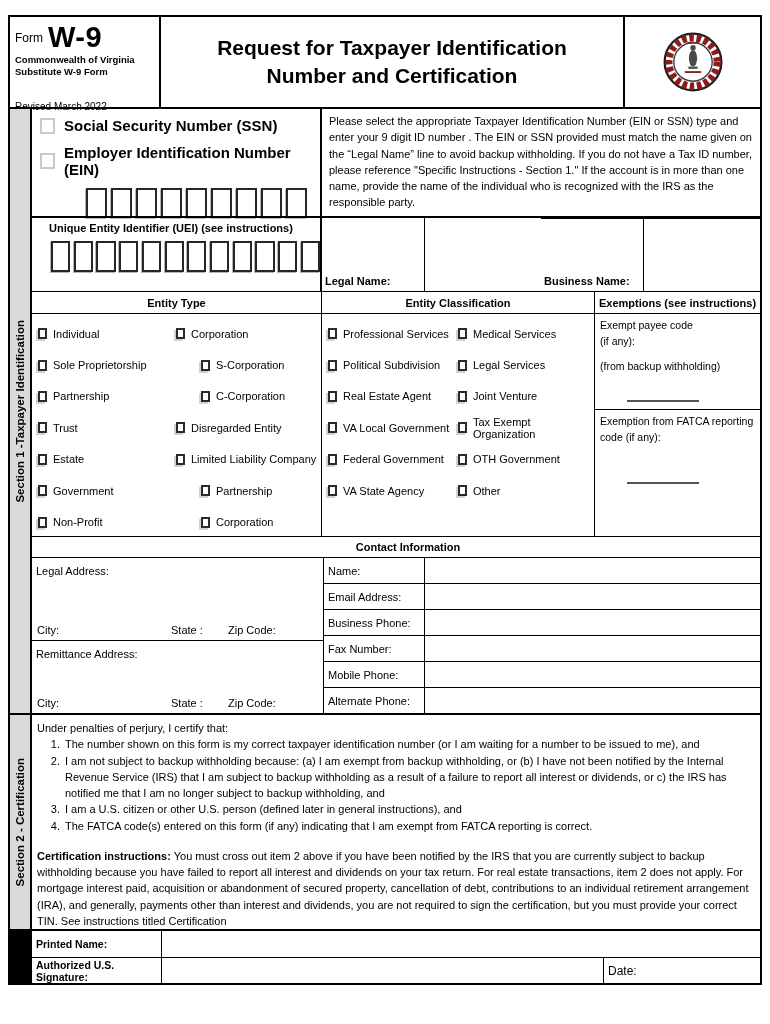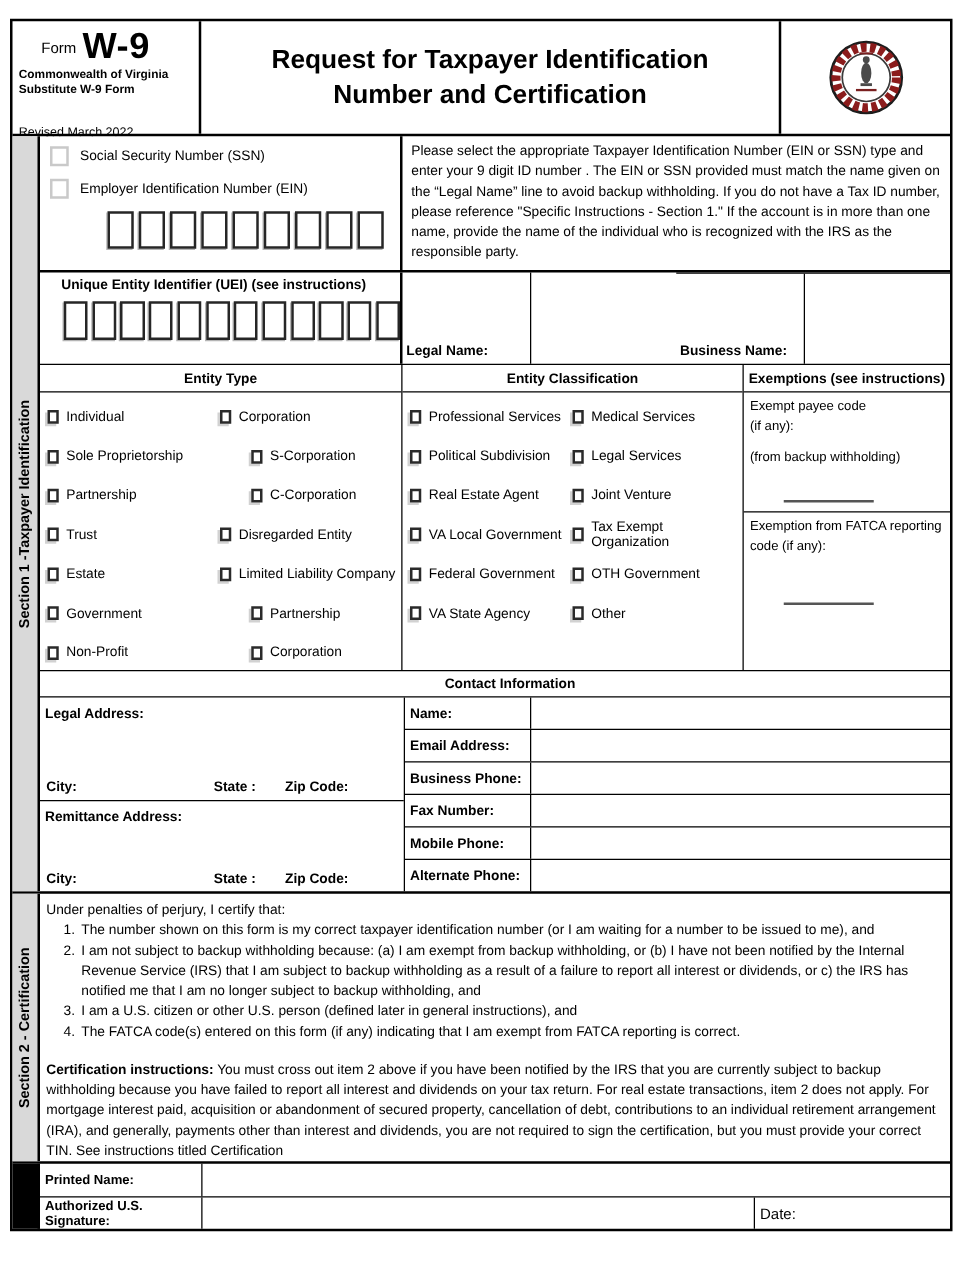--- a/index.html
+++ b/index.html
@@ -5,41 +5,41 @@
   * { box-sizing: border-box; margin: 0; padding: 0; }
   html,body { width: 770px; height: 1024px; background: #fff; }
   body { font-family: "Liberation Sans", sans-serif; color: #000; position: relative; overflow: hidden; }
 
   .form { position: absolute; left: 8px; top: 15px; width: 754px; border: 2px solid #000; background:#fff; }
   .row { display: flex; }
 
   
   .hdr { height: 92px; border-bottom: 2px solid #000; }
   .hdr-left { width: 151px; border-right: 2px solid #000; padding: 4px 4px 0 5px; }
-  .formline { display: flex; align-items: center; gap: 5px; margin-left: 18px; }
+  .formline { display: flex; align-items: center; gap: 5px; }
   .form-word { font-size: 12px; }
   .form-num { font-size: 29px; font-weight: bold; letter-spacing: .5px; }
   .org { font-size: 9.5px; font-weight: bold; line-height: 1.3; }
   .rev { font-size: 10px; margin-top: 22px; }
   .hdr-title { flex: 1; display: flex; align-items: center; justify-content: center; text-align: center;
                font-weight: bold; font-size: 21px; line-height: 1.35; padding: 0 40px; }
   .hdr-seal { width: 137px; border-left: 2px solid #000; display: flex; align-items: center; justify-content: center; }
 
   
   .side { width: 22px; background: #d9d9d9; border-right: 2px solid #000; display: flex;
           align-items: center; justify-content: center; flex: none; }
   .vtext { writing-mode: vertical-rl; transform: rotate(180deg); font-weight: bold; font-size: 11.5px; white-space: nowrap; }
   .sec1-main { flex: 1; display: flex; flex-direction: column; }
 
   
   .rowA { height: 107px; }
   .tin-cell { width: 290px; border-right: 2px solid #000; padding: 8px 0 0 8px; flex: none; }
   .cbl-row { display: flex; align-items: center; gap: 9px; margin-bottom: 10px; }
   .cbl { width: 15px; height: 16px; border: 2px solid #c9c9c9; background: #fff; flex: none; }
-  .cbl-label { font-weight: normal; font-size: 11px; }
+  .cbl-label { font-weight: bold; font-size: 15px; }
   .dboxes { display: flex; gap: 4px; margin: 3px 0 0 46px; }
   .dbox { width: 21px; height: 30px; border: 2px solid #262626; background: #fff; box-shadow: -1px 1px 0 #b5b5b5; }
   .instr-cell { flex: 1; padding: 4px 7px; font-size: 11px; line-height: 1.48; }
 
   
   .rowB { height: 75px; border-top: 2px solid #000; }
   .uei-cell { width: 290px; border-right: 2px solid #000; padding: 4px 0 0 17px; flex: none; }
   .uei-label { font-weight: bold; font-size: 11px; }
   .uboxes { display: flex; gap: 3.5px; margin: 7px 0 0 2px; }
   .ubox { width: 19.5px; height: 31px; border: 2px solid #262626; background: #fff; box-shadow: -1px 1px 0 #b5b5b5; }
@@ -68,21 +68,21 @@
   .exempt-top { height: 96px; border-bottom: 1.5px solid #000; padding: 4px 5px; font-size: 10.5px; line-height: 1.5; position: relative; }
   .exempt-bottom { flex: 1; padding: 4px 5px; font-size: 10.5px; line-height: 1.5; position: relative; }
   .gap8 { height: 9px; }
   .uline { position: absolute; width: 72px; border-bottom: 2px solid #555; left: 32px; }
   .exempt-top .uline { bottom: 7px; }
   .exempt-bottom .uline { top: 72px; }
 
   
   .contact-hdr { height: 22px; border-top: 1.5px solid #000; border-bottom: 1.5px solid #000;
                  display: flex; align-items: center; justify-content: center; font-weight: bold; font-size: 11px; padding-left: 24px; }
-  .rowE { height: 155px; font-weight: bold; }
+  .rowE { height: 155px; }
   .addr { width: 292px; border-right: 1.5px solid #000; display: flex; flex-direction: column; font-size: 11px; flex: none; }
   .addr-block { display: flex; flex-direction: column; justify-content: space-between; padding: 7px 4px 4px 4px; }
   .addr-block1 { height: 83px; border-bottom: 1.5px solid #000; }
   .addr-block2 { flex: 1; }
   .csz { display: flex; }
   .csz .city { width: 135px; padding-left: 1px; }
   .csz .state { width: 57px; }
   .cfields { flex: 1; display: flex; flex-direction: column; }
   .crow { flex: 1; display: flex; }
   .crow + .crow { border-top: 1.5px solid #000; }

